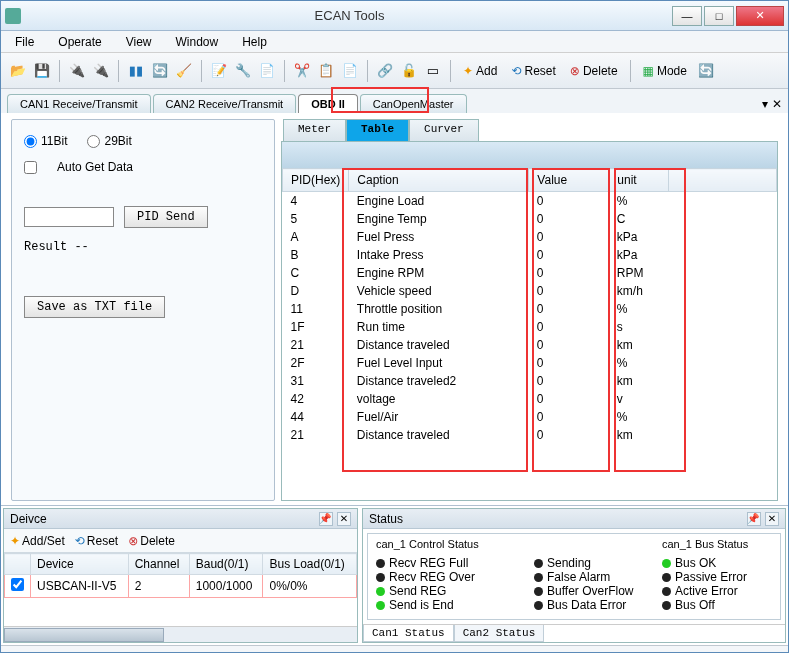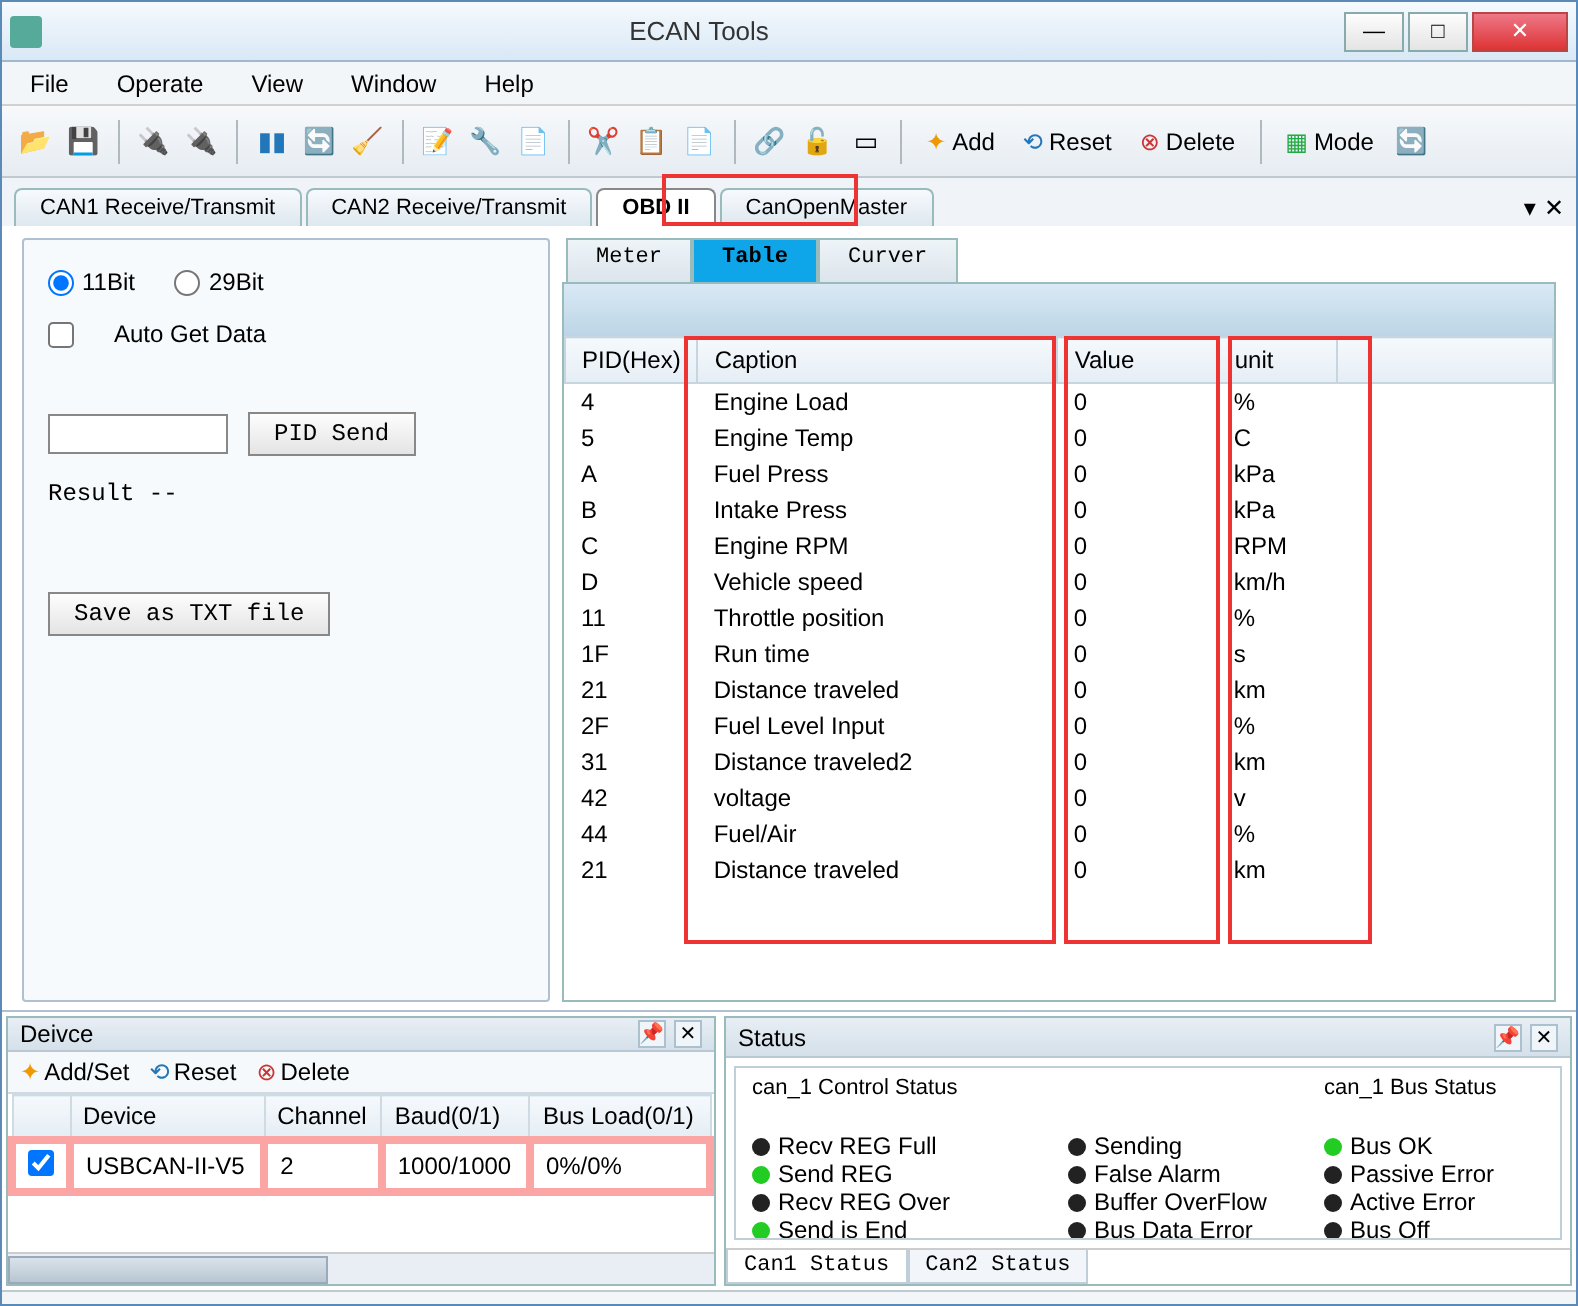--- a/index.html
+++ b/index.html
@@ -62,27 +62,27 @@
 .botpanel.left { width: 418px;}
 .botpanel.right { flex:1;}
 .botheader { height:20px; background:linear-gradient(to bottom,#e8eef4,#d5e0ea); display:flex; align-items:center; padding:0 6px; font-size:11px; border-bottom:1px solid #b8c8d4;}
 .botheader .spacer{flex:1;}
 .botheader .hbtn{width:14px;height:14px;margin-left:4px;display:flex;align-items:center;justify-content:center;font-size:10px;border:1px solid #adc0ce;background:#f0f5f9;}
 .bottoolbar { height:24px; display:flex; align-items:center; gap:10px; padding:0 6px; border-bottom:1px solid #d0dae2; background:#f6f9fb;}
 .bottoolbar .bitem { display:flex;align-items:center;gap:2px;font-size:11px;}
 .devtable { flex:1; background:#fff;}
 .devtable table{width:100%;border-collapse:collapse;font-size:11px;}
 .devtable th{text-align:left;padding:3px 6px;background:linear-gradient(to bottom,#f5f9fc,#e5eef5);border:1px solid #d0dae2;font-weight:normal;}
-.devtable td{padding:3px 6px;border:4px solid #fca5a5;}
+.devtable td{padding:3px 6px;border:1px solid #fca5a5;}
 .devtable .scrolltrack{height:16px;background:#e8eef4;border-top:1px solid #ccc;position:relative;}
 .devtable .scrollthumb{position:absolute;left:0;top:1px;width:160px;height:14px;background:linear-gradient(to bottom,#d9e2ea,#b8c6d2);border:1px solid #9ab;}
 
 .statusframe { margin:4px; border:1px solid #c0ced8; padding:4px 8px; font-family:"Courier New",monospace; font-size:11px; display:flex; gap:8px; flex:1; overflow:hidden;}
 .statuscol { display:flex; flex-direction:column; gap:2px;}
-.statuscol .grouplabel{font-size:11px;margin-bottom:14px;}
+.statuscol .grouplabel{font-size:11px;margin-bottom:4px;}
 .statusrow { display:flex;align-items:center;gap:4px;white-space:nowrap;}
 .dot{width:9px;height:9px;border-radius:50%;}
 .dot.black{background:#222;} .dot.green{background:#2c2;}
 .statustabs{display:flex;border-top:1px solid #ccc;}
 .statustabs .sttab{padding:2px 8px;border:1px solid #c0ced8;border-top:none;background:#f2f6fa;font-family:"Courier New",monospace;font-size:11px;}
 .statustabs .sttab.active{background:#fff;}
 
 
 .footer { height:22px; border-top:1px solid #c0c8d0; display:flex;align-items:center;padding:0 10px;gap:8px;background:#f3f6f9;}
 .footer .conn-dot{width:10px;height:10px;border-radius:50%;background:#2c2;}
@@ -376,26 +376,26 @@
     </div>
     <div class="statusframe">
       <div class="statuscol" style="width:150px;">
         <div class="grouplabel">can_1 Control Status</div>
         <div id="status-col1">
             <div class="statusrow">
               <span class="dot black"></span>
               <span>Recv REG Full</span>
             </div>
             <div class="statusrow">
+              <span class="dot black"></span>
+              <span>Recv REG Over</span>
+            </div>
+            <div class="statusrow">
               <span class="dot green"></span>
               <span>Send REG</span>
-            </div>
-            <div class="statusrow">
-              <span class="dot black"></span>
-              <span>Recv REG Over</span>
             </div>
             <div class="statusrow">
               <span class="dot green"></span>
               <span>Send is End</span>
             </div>
           </div>
       </div>
       <div class="statuscol" style="width:120px;">
         <div class="grouplabel">&nbsp;</div>
         <div id="status-col2">

